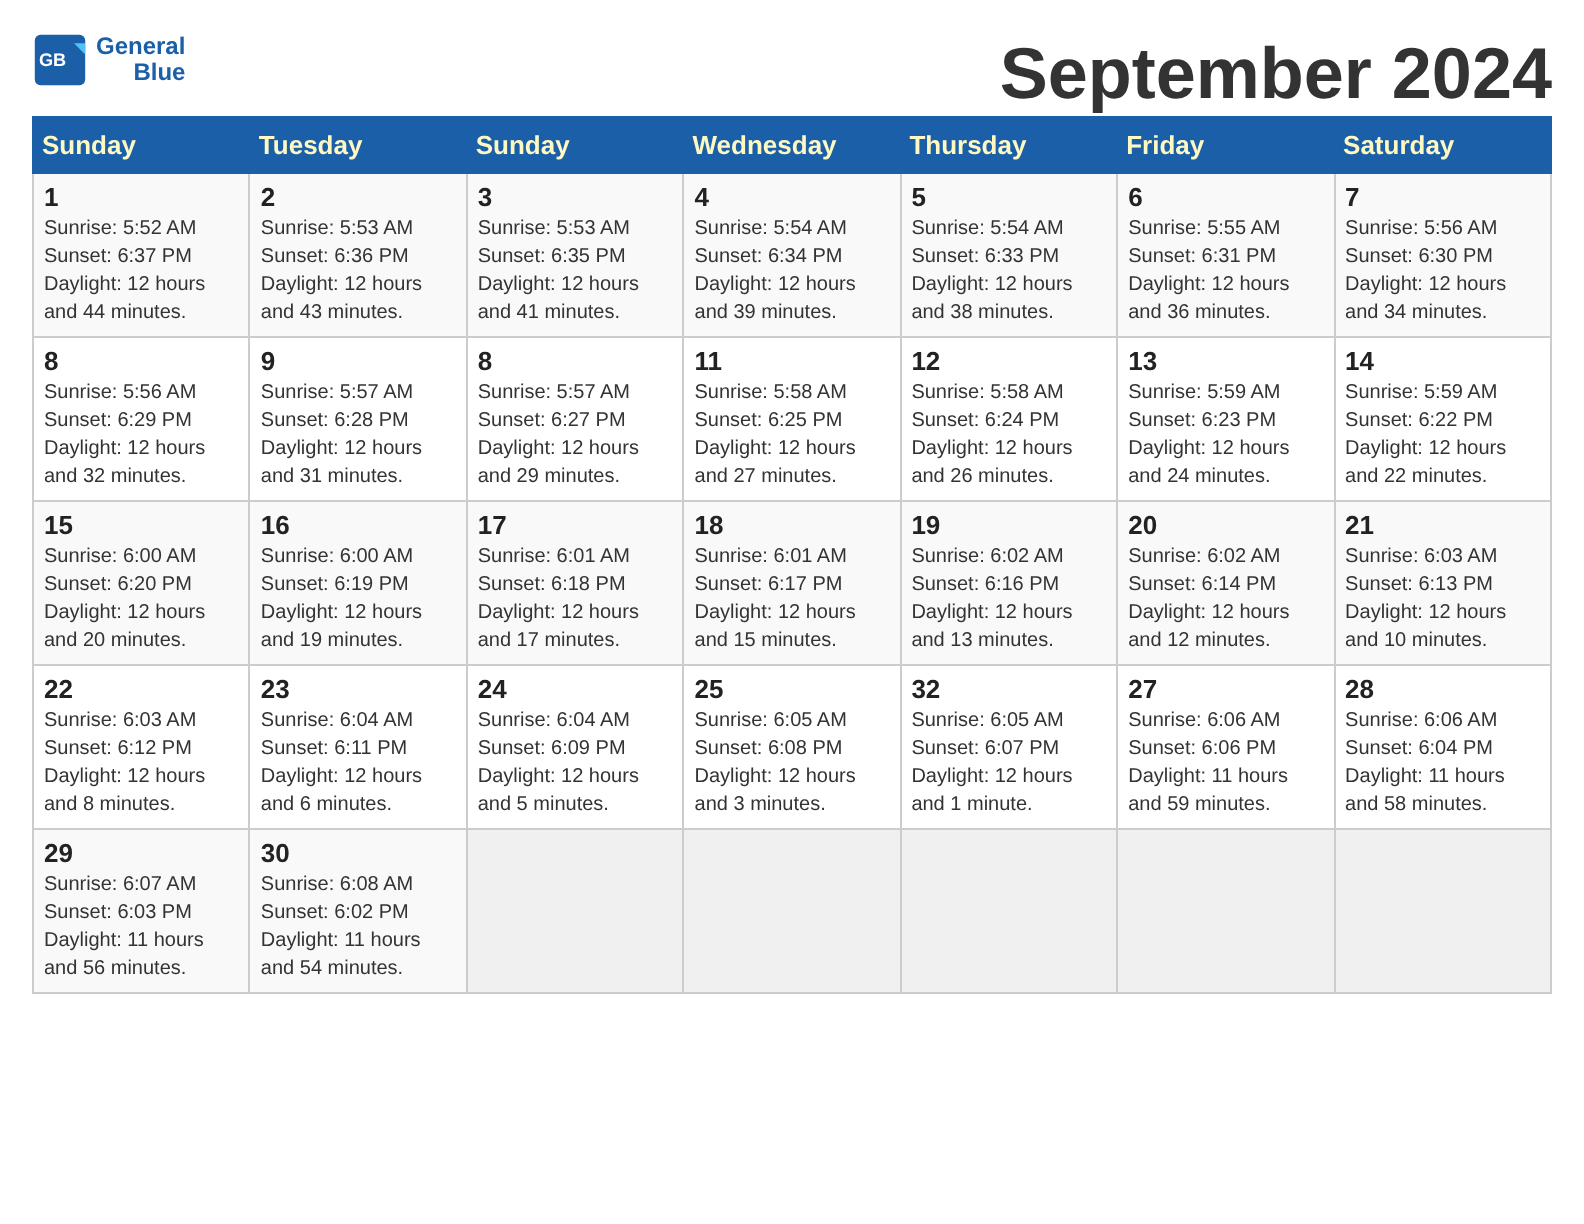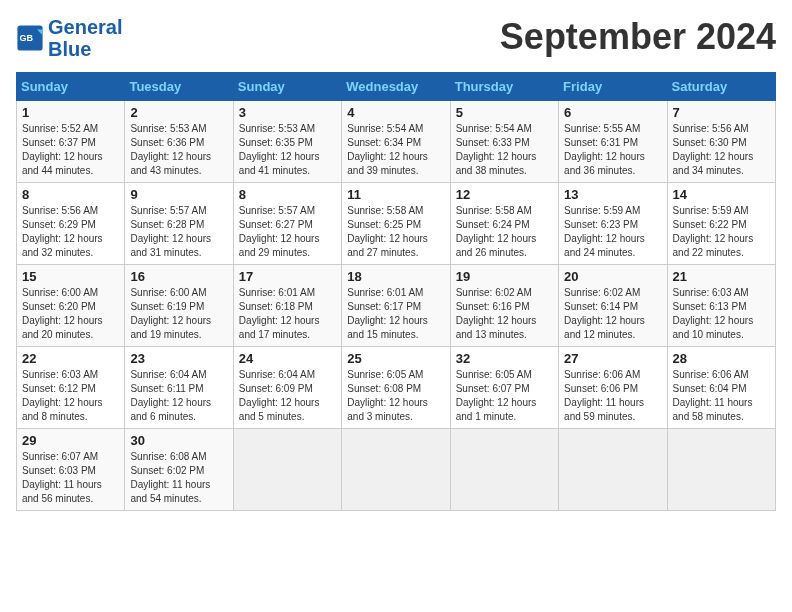--- a/index.html
+++ b/index.html
@@ -7,32 +7,32 @@
       font-family: Arial, sans-serif;
       background: #fff;
       width: 792px;
       min-height: 612px;
       padding: 16px;
     }
     .header-section {
       display: flex;
       justify-content: space-between;
       align-items: flex-start;
-      margin-bottom: 12px;
     }
     .logo {
       display: flex;
       align-items: center;
       gap: 4px;
     }
     .logo-text {
-      font-size: 20px;
+      font-size: 12px;
       font-weight: bold;
       color: #333;
       line-height: 1.1;
+      text-align: right;
     }
     .logo-text span {
       color: #1a5fa8;
     }
     .logo-icon {
       width: 28px;
       height: 28px;
     }
     .title-section {
       text-align: right;
@@ -46,21 +46,21 @@
       font-size: 16px;
       color: #555;
     }
     table {
       width: 100%;
       border-collapse: collapse;
       font-size: 10.5px;
     }
     thead tr th {
       background-color: #1a5fa8;
-      color: #7dd3fc;
+      color: #fef9c3;
       padding: 6px 4px;
       text-align: left;
       font-size: 13px;
       font-weight: bold;
       border: 1px solid #1a5fa8;
     }
     tbody tr td {
       border: 1px solid #ccc;
       vertical-align: top;
       padding: 4px 5px;

